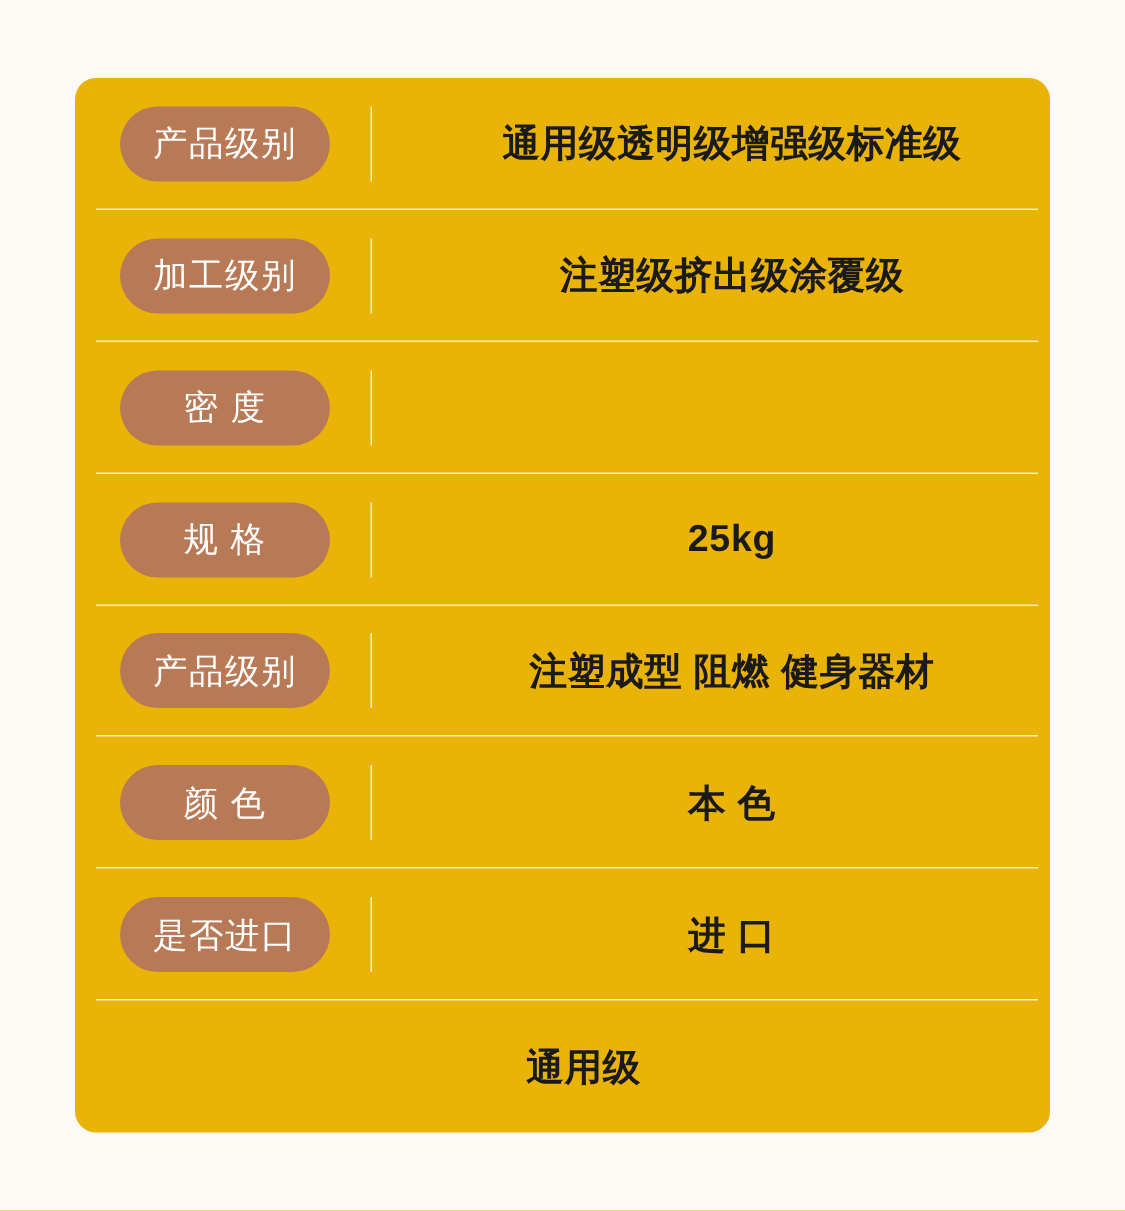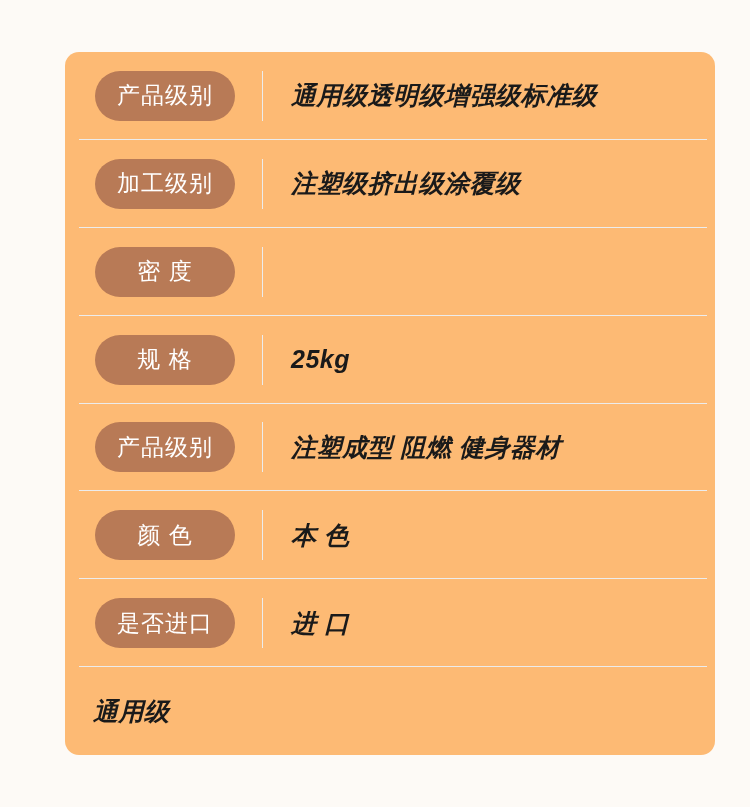--- a/index.html
+++ b/index.html
@@ -8,28 +8,29 @@
   }
   body {
     width: 750px;
     height: 807px;
     background: #fdfaf6;
     font-family: "Liberation Sans", "DejaVu Sans", sans-serif;
     overflow: hidden;
   }
   .spec-card {
     position: absolute;
-    left: 65px;
+    left: 50px;
     top: 52px;
     width: 650px;
     height: 703px;
-    background: #fdba74;
+    background: #eab308;
     border-radius: 14px;
     box-sizing: border-box;
     overflow: hidden;
+    text-align: center;
   }
   .spec-table {
     width: 100%;
     height: 100%;
     display: flex;
     flex-direction: column;
   }
   .spec-row {
     flex: 1 1 0;
     display: flex;
@@ -79,21 +80,20 @@
     padding: 0 16px;
     font-weight: 500;
   }
   .value-cell {
     flex: 1 1 auto;
     padding-left: 28px;
     font-size: 25px;
     color: #1a1a1a;
     letter-spacing: 0.5px;
     font-weight: 600;
-    font-style: italic;
   }
 </style>
 </head>
 <body>
 
 <div class="spec-card">
   <div class="spec-table">
 
     <div class="spec-row">
       <div class="label-cell">

